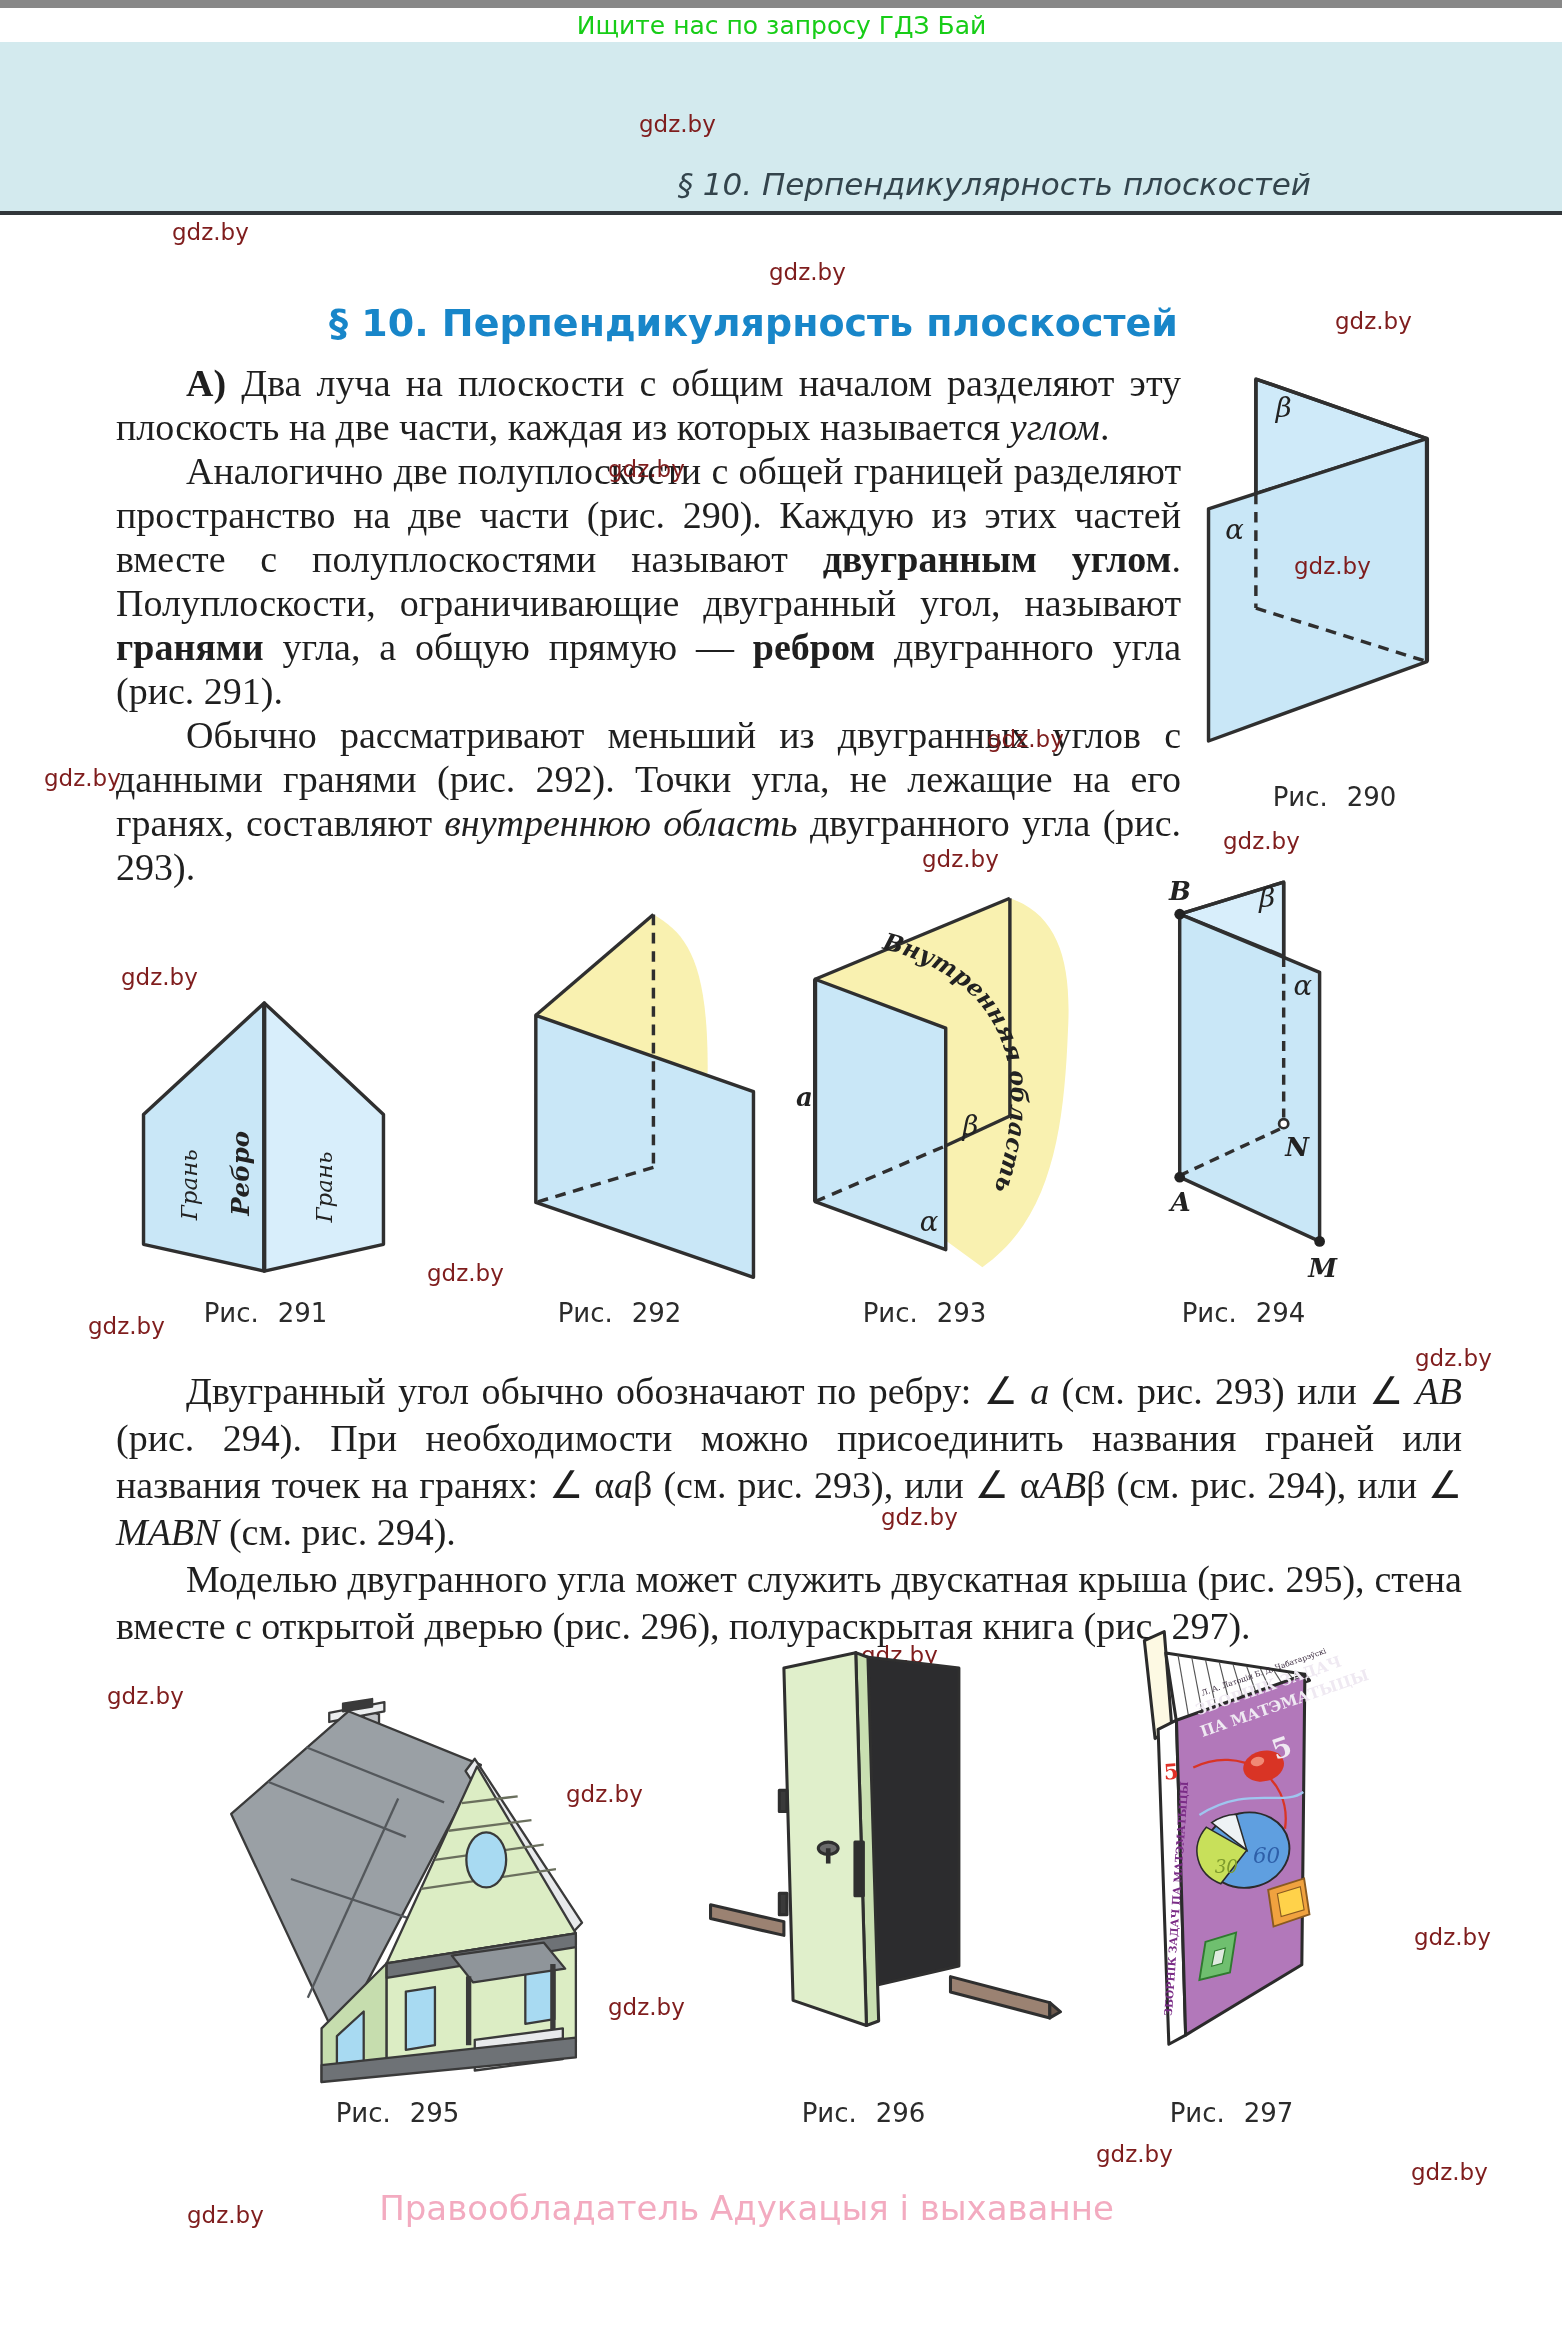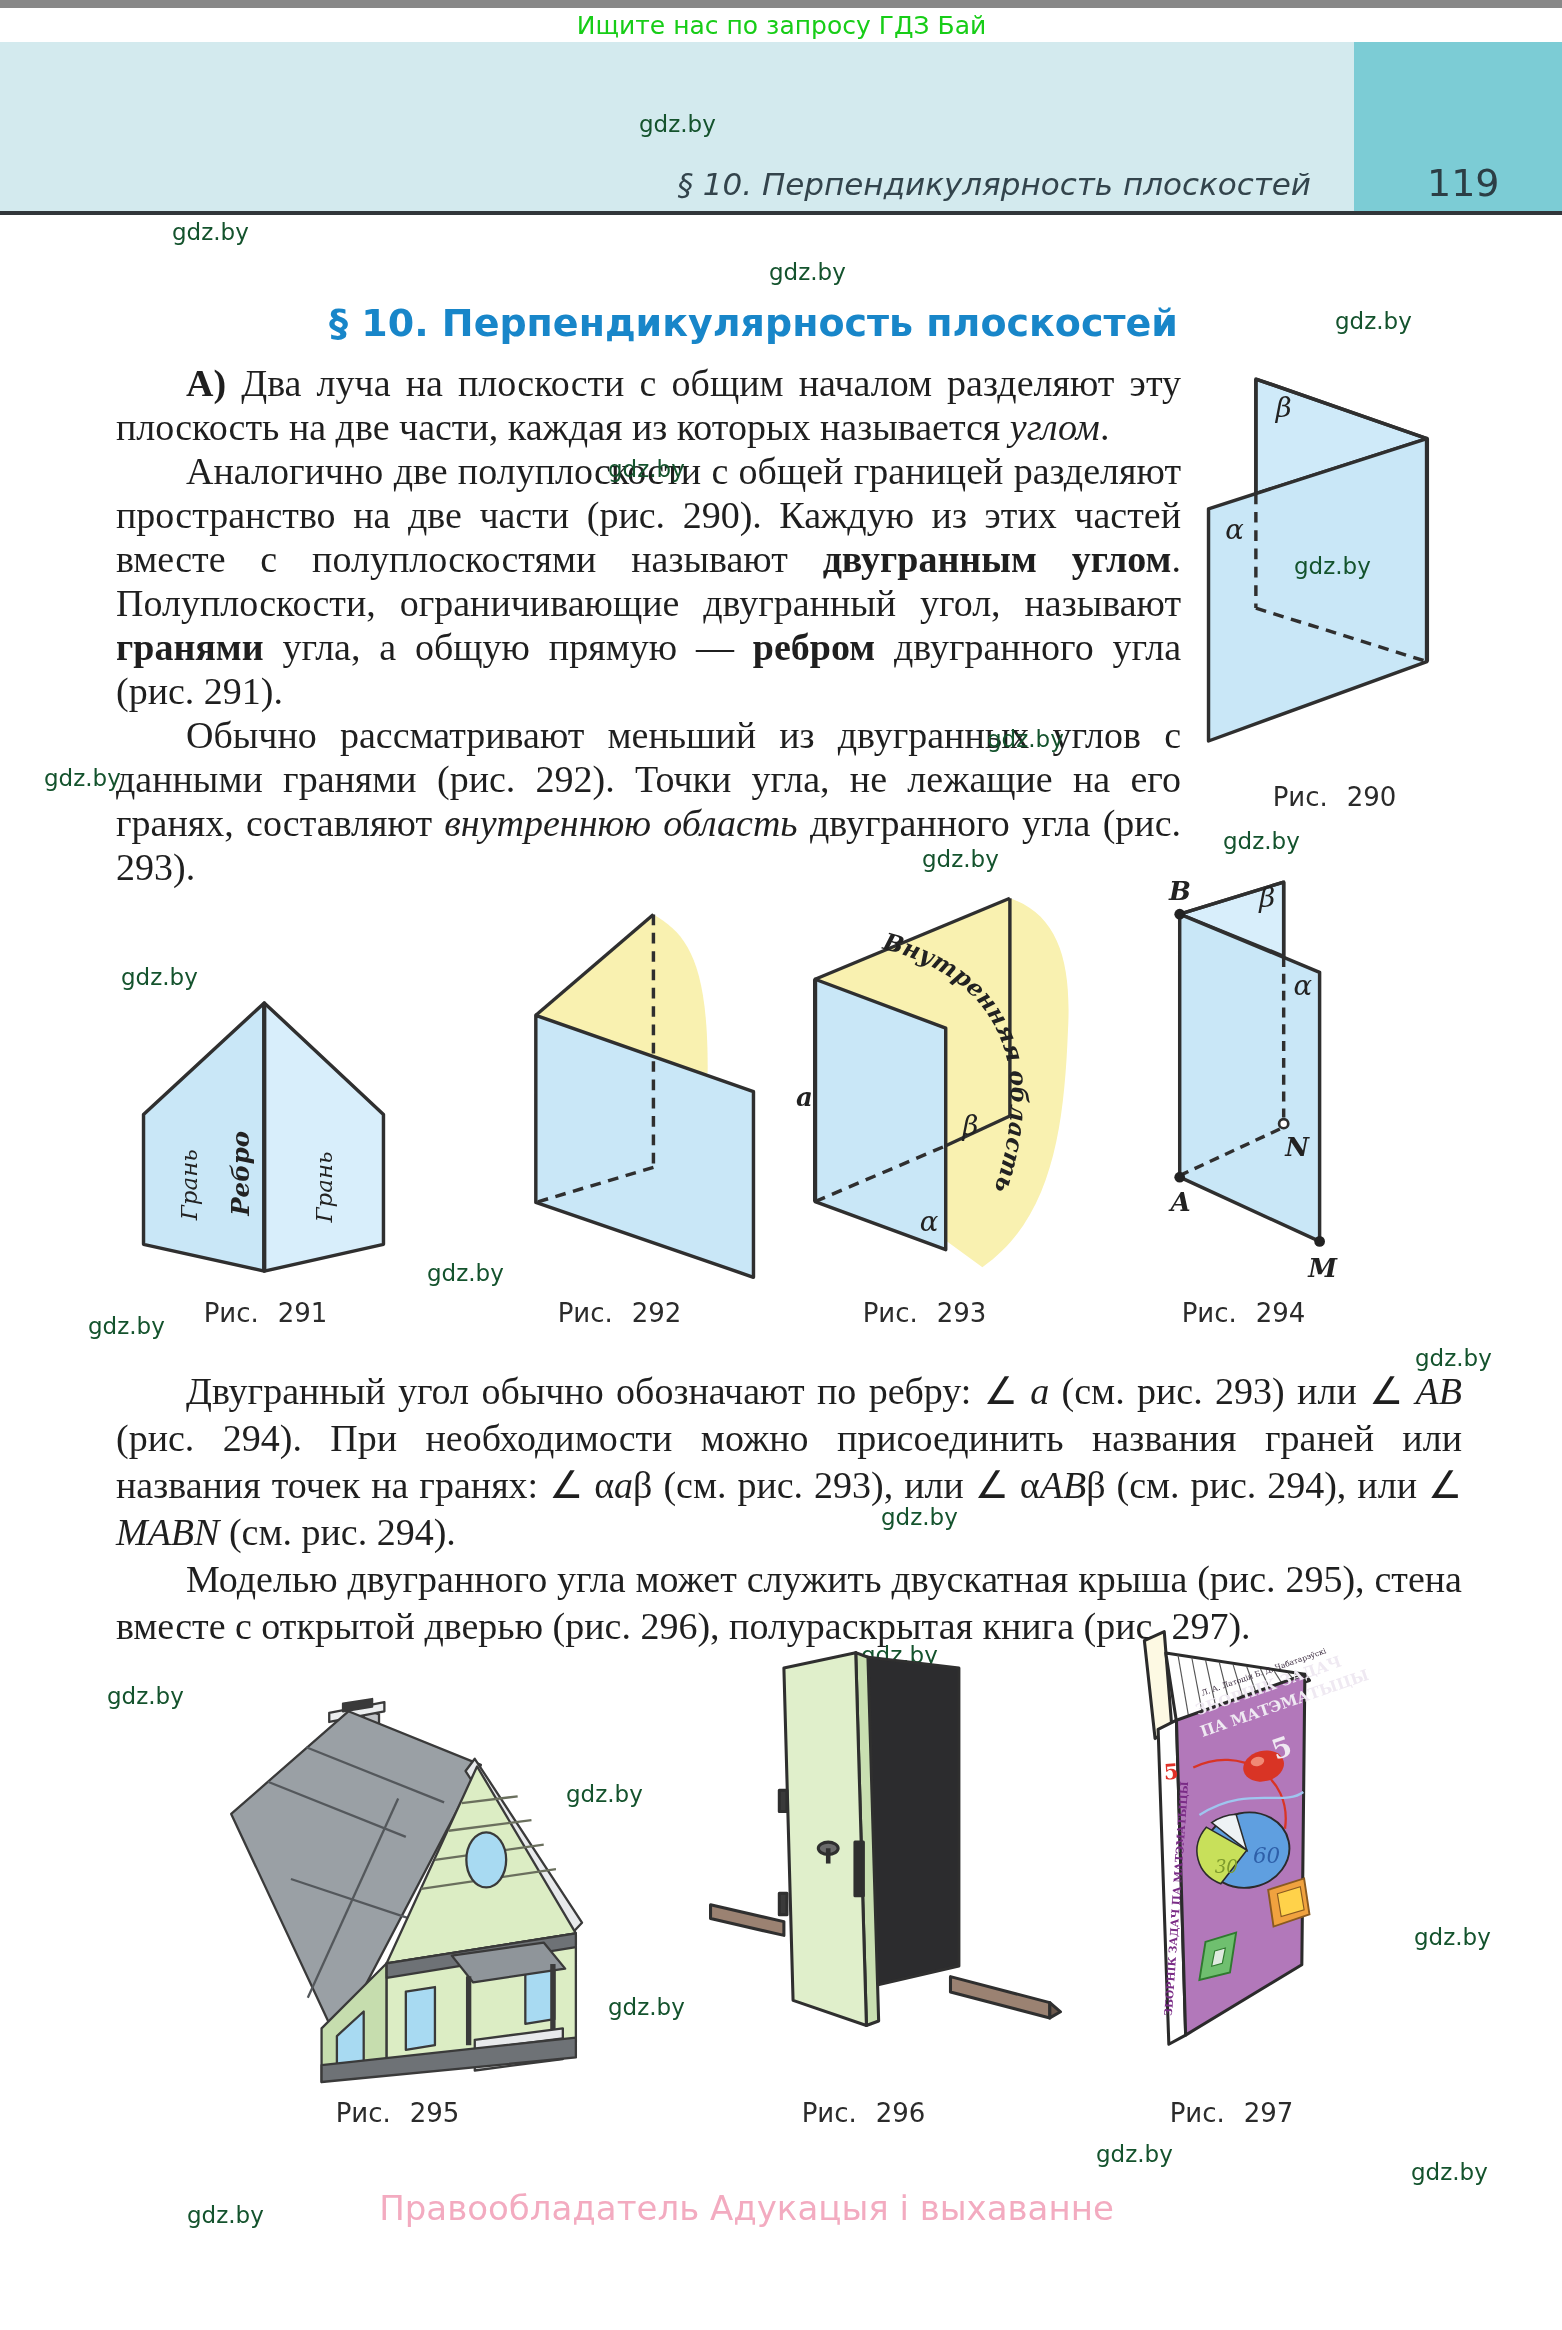--- a/index.html
+++ b/index.html
@@ -13,21 +13,21 @@
         font-style:italic;font-size:31px;color:#33444c;white-space:nowrap;}
   .pagenum-box{position:absolute;right:0;top:0;height:169px;width:209px;background:#7cccd5;}
   .pagenum{position:absolute;left:73px;bottom:6.1px;font-family:"DejaVu Sans",sans-serif;
         font-size:38px;color:#2c3e45;}
   .doc-title{position:absolute;top:293px;left:306px;width:895px;text-align:center;
         font-family:"DejaVu Sans",sans-serif;font-weight:bold;font-size:38px;color:#1886c9;}
   .col{position:absolute;text-align:justify;font-size:38px;line-height:44px;}
   .col p{margin:0;text-indent:70px;}
   .col1{left:116px;top:353px;width:1065px;}
   .col2{left:116px;top:1360px;width:1346px;line-height:47px;}
-  .wm{position:absolute;font-family:"DejaVu Sans",sans-serif;font-size:23px;color:#14532d;
+  .wm{position:absolute;font-family:"DejaVu Sans",sans-serif;font-size:23px;color:#7f1d1d;
       white-space:nowrap;}
   .cap{position:absolute;width:191px;text-align:center;font-family:"DejaVu Sans",sans-serif;
       font-size:26px;color:#2b2b2b;word-spacing:10.7px;white-space:nowrap;}
   .fig{position:absolute;}
   .footer-pink{position:absolute;top:2180px;left:230px;width:1033px;text-align:center;
       font-family:"DejaVu Sans",sans-serif;font-size:34px;color:#f3abc0;}
   .footer-links{position:absolute;top:2294px;left:505px;width:551px;text-align:center;
       font-family:"DejaVu Sans",sans-serif;font-size:24px;color:#1b44d8;}
   .footer-links .sep{padding:0 10.7px;}
   svg{display:block;overflow:visible;}
@@ -38,23 +38,20 @@
 </head>
 <body>
 
 <div class="page">
 
   <div class="promo">Ищите нас по запросу ГДЗ Бай</div>
 
   <div class="band">
     <span class="wm" style="left:639px;top:69px;">gdz.by</span>
     <div class="band-title">§ 10. Перпендикулярность плоскостей</div>
-    <div class="pagenum-box">
-      <div class="pagenum">119</div>
-    </div>
   </div>
   <span class="wm" style="left:172px;top:211px;">gdz.by</span>
 
   <span class="wm" style="left:769px;top:251px;">gdz.by</span>
   <div class="doc-title">§ 10. Перпендикулярность плоскостей</div>
 
   <div class="col col1">
       <p><span style="font-weight: bold;">А) </span><span>Два луча на плоскости с общим началом разделяют эту плоскость на две части, каждая из которых называется </span><span style="font-style: italic;">углом</span><span>.</span></p>
       <p><span>Аналогично две полуплоскости с общей границей разделяют пространство на две части (рис. 290). Каждую из этих частей вместе с полуплоскостями называют </span><span style="font-weight: bold;">двугранным углом</span><span>. Полуплоскости, ограничивающие двугранный угол, называют </span><span style="font-weight: bold;">гранями</span><span> угла, а общую прямую — </span><span style="font-weight: bold;">ребром</span><span> двугранного угла (рис. 291).</span></p>
       <p><span>Обычно рассматривают меньший из двугранных углов с данными гранями (рис. 292). Точки угла, не лежащие на его гранях, составляют </span><span style="font-style: italic;">внутреннюю область</span><span> двугранного угла (рис. 293).</span></p>

